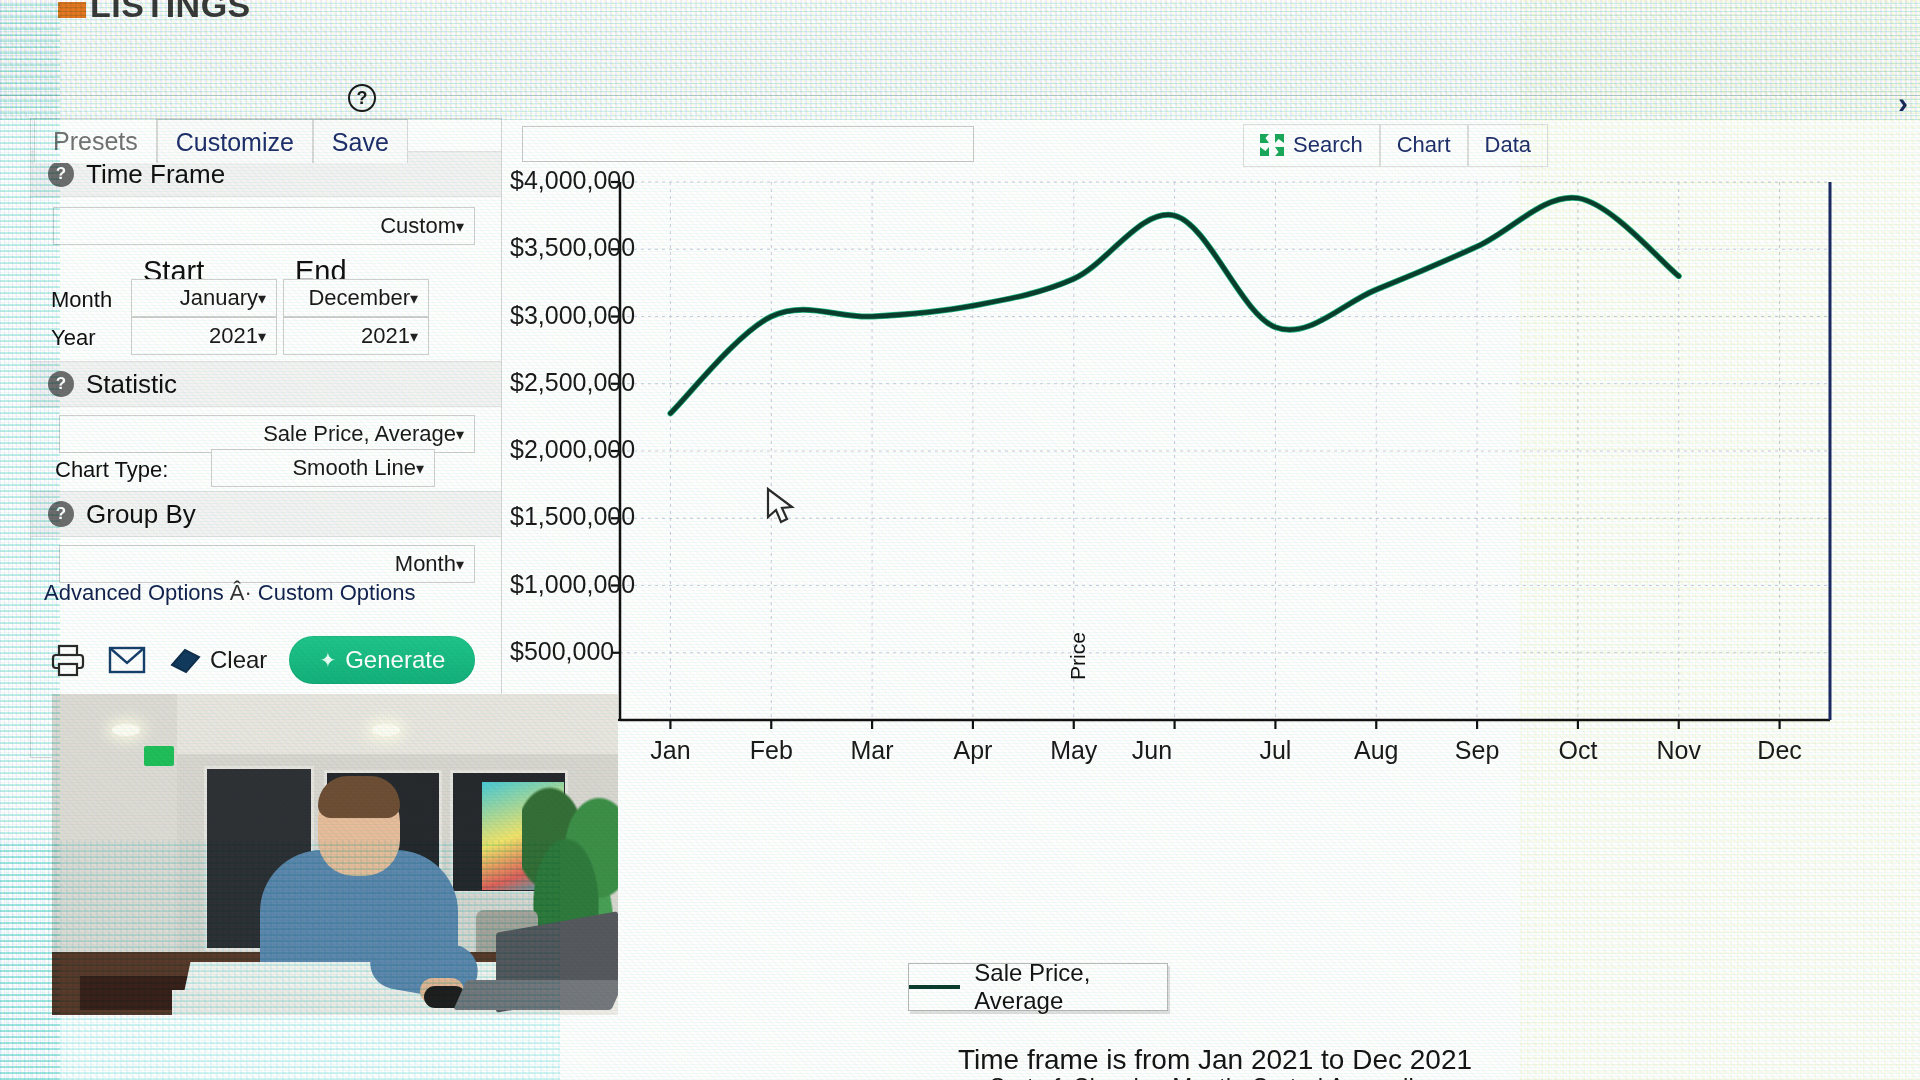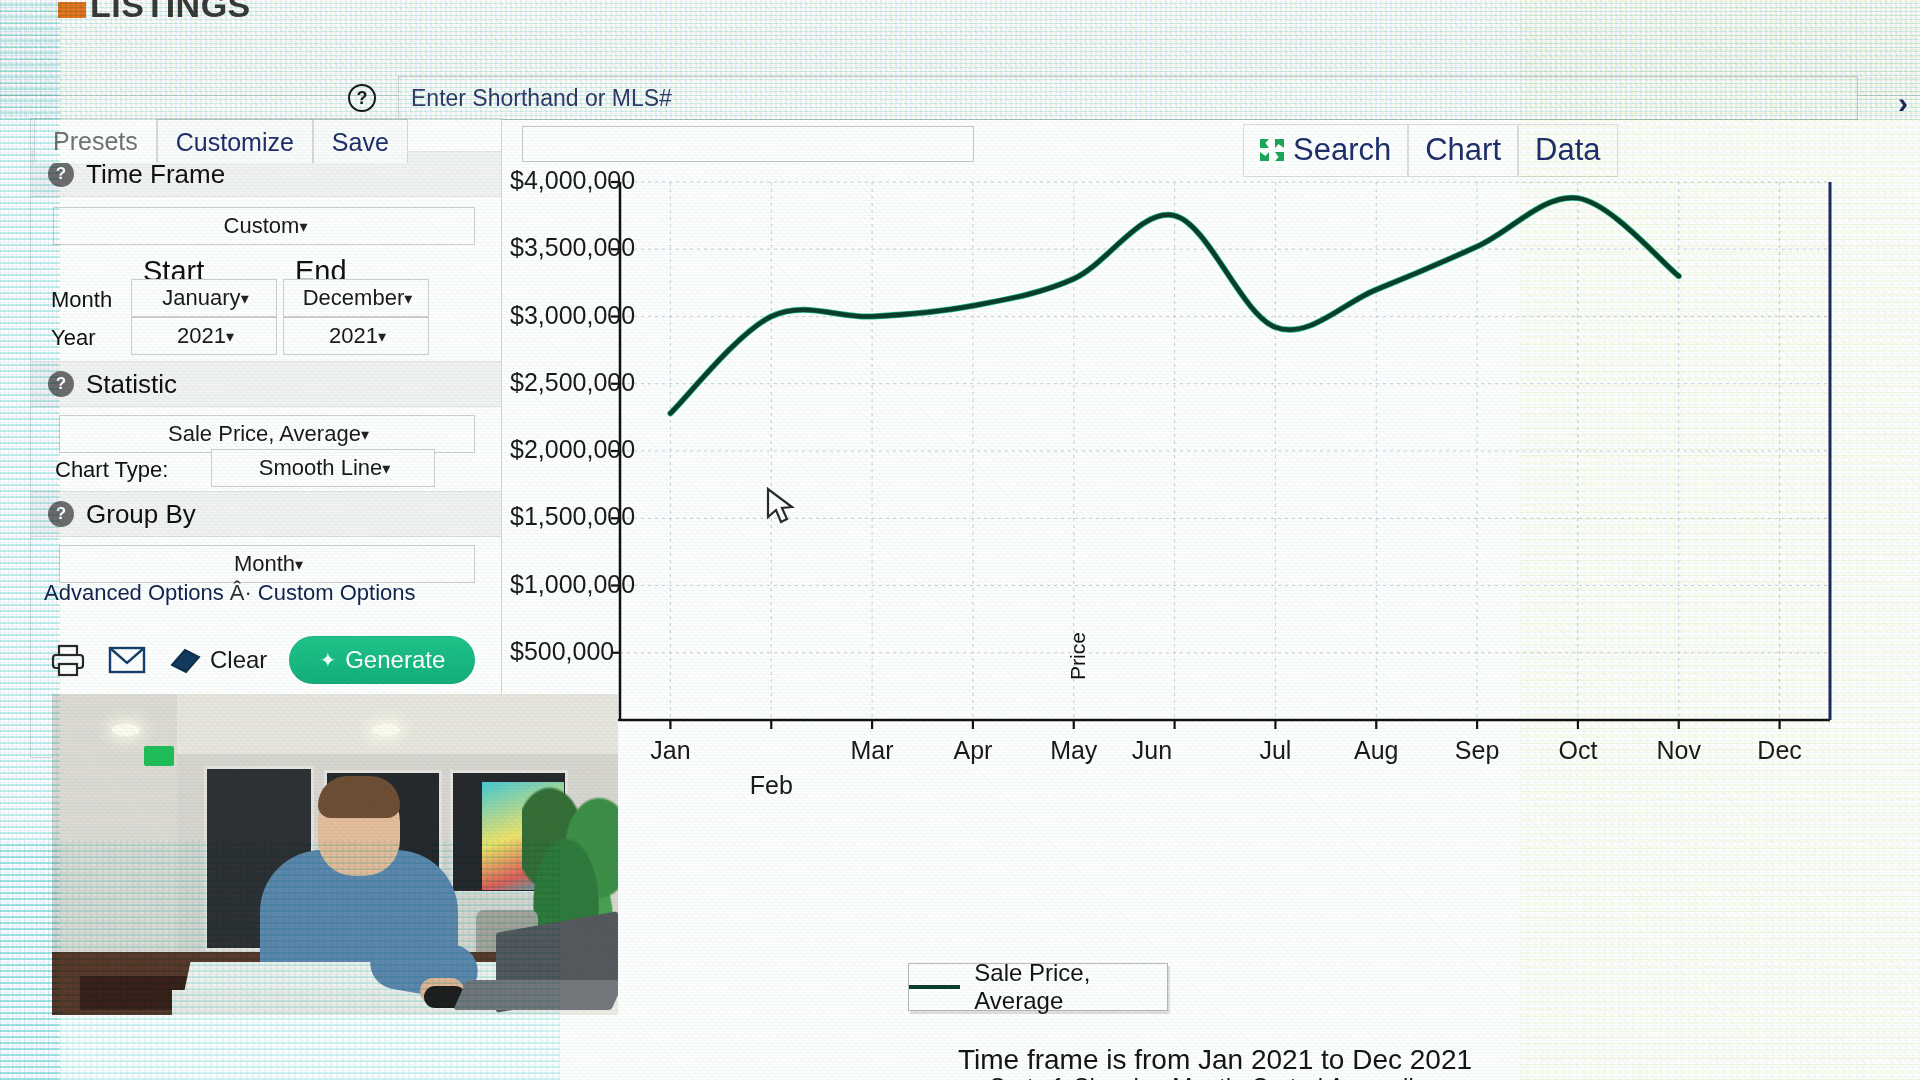--- a/index.html
+++ b/index.html
@@ -139,21 +139,21 @@
     font-size: 17px; font-weight: bold; text-align: center; line-height: 26px;
     margin-left: 17px; margin-right: 12px; flex: none;
     cursor: pointer;
   }
   .section-title { font-size: 26px; color: #111; }
 
   .selectbox {
     position: absolute;
     background: #ffffff; border: 1px solid #cfcfcf;
     font-size: 22px; color: #1a1a1a;
-    display: flex; align-items: center; justify-content: center;
+    display: flex; align-items: center; justify-content: flex-end;
     padding: 0 10px 0 13px;
     cursor: pointer;
   }
   .selectbox .chev { color: #222; font-size: 16px; }
   .plainlabel { position: absolute; font-size: 22px; color: #111; }
   .sublabel { position: absolute; font-size: 29px; color: #111; }
 
   .linkrow {
     position: absolute; left: 44px; top: 580px;
     font-size: 22px; color: #12224f;
@@ -234,21 +234,21 @@
   }
   .v-laptop-base {
     position:absolute; left:408px; top:286px; width:158px; height:30px;
     background:#75787d; transform: skewX(-24deg); border-radius:3px;
   }
   .chart-tabs {
     position: absolute; left: 1243px; top: 124px;
     display: flex; align-items: stretch; z-index: 6;
   }
   .ctab {
-    font-size: 31px; color: #1f2f6b;
+    font-size: 22px; color: #1f2f6b;
     padding: 7px 16px 8px 16px;
     background: #ffffff; border: 1px solid #dedede;
     display: flex; align-items: center; gap: 9px; cursor: pointer;
   }
   .ctab.active { background:#ffffff; border-color:#dedede; }
   .expand-icon { display:inline-block; width: 24px; height: 22px; position: relative; }
   .expand-icon i {
     position:absolute; width: 9px; height: 9px; background:#1aa85a; display:block;
   }
   .expand-icon i:nth-child(1){ left:0; top:0; clip-path: polygon(0 0,100% 0,60% 45%,100% 100%,0 100%); }
@@ -310,21 +310,20 @@
 <div id="root">
 
   <div class="brandbar">
     <div class="brand">
       <span class="swatch"></span><span>LISTINGS</span>
     </div>
   </div>
 
   <div class="searchbar">
     <div class="help-circle">?</div>
-    <input class="mls-input" value="" placeholder="Enter Shorthand or MLS#" style="">
     <div class="close-chevron">›</div>
   </div>
 
   <div class="leftpanel">
 
     <div class="section-head" style="top:32px;">
       <div class="qmark">?</div>
       <div class="section-title">Time Frame</div>
     </div>
 
@@ -530,21 +529,21 @@
         <div class="ytick" style="width: 96px; left: 0px; top: 409.5px;">$1,000,000</div>
         <div class="ytick" style="width: 96px; left: 0px; top: 342.25px;">$1,500,000</div>
         <div class="ytick" style="width: 96px; left: 0px; top: 275px;">$2,000,000</div>
         <div class="ytick" style="width: 96px; left: 0px; top: 207.75px;">$2,500,000</div>
         <div class="ytick" style="width: 96px; left: 0px; top: 140.5px;">$3,000,000</div>
         <div class="ytick" style="width: 96px; left: 0px; top: 73.25px;">$3,500,000</div>
         <div class="ytick" style="width: 96px; left: 0px; top: 6px;">$4,000,000</div>
       </div>
     <div id="xtick-layer">
         <div class="xtick" style="width: 90px; left: 115.417px; top: 576px;">Jan</div>
-        <div class="xtick" style="width: 90px; left: 216.25px; top: 576px; margin-top: 35px;">Feb</div>
+        <div class="xtick" style="width: 90px; left: 216.25px; top: 576px;">Feb</div>
         <div class="xtick" style="width: 90px; left: 317.083px; top: 576px;">Mar</div>
         <div class="xtick" style="width: 90px; left: 417.917px; top: 576px;">Apr</div>
         <div class="xtick" style="width: 90px; left: 518.75px; top: 576px;">May</div>
         <div class="xtick" style="width: 90px; left: 597px; top: 576px;">Jun</div>
         <div class="xtick" style="width: 90px; left: 720.417px; top: 576px;">Jul</div>
         <div class="xtick" style="width: 90px; left: 821.25px; top: 576px;">Aug</div>
         <div class="xtick" style="width: 90px; left: 922.083px; top: 576px;">Sep</div>
         <div class="xtick" style="width: 90px; left: 1022.92px; top: 576px;">Oct</div>
         <div class="xtick" style="width: 90px; left: 1123.75px; top: 576px;">Nov</div>
         <div class="xtick" style="width: 90px; left: 1224.58px; top: 576px;">Dec</div>

